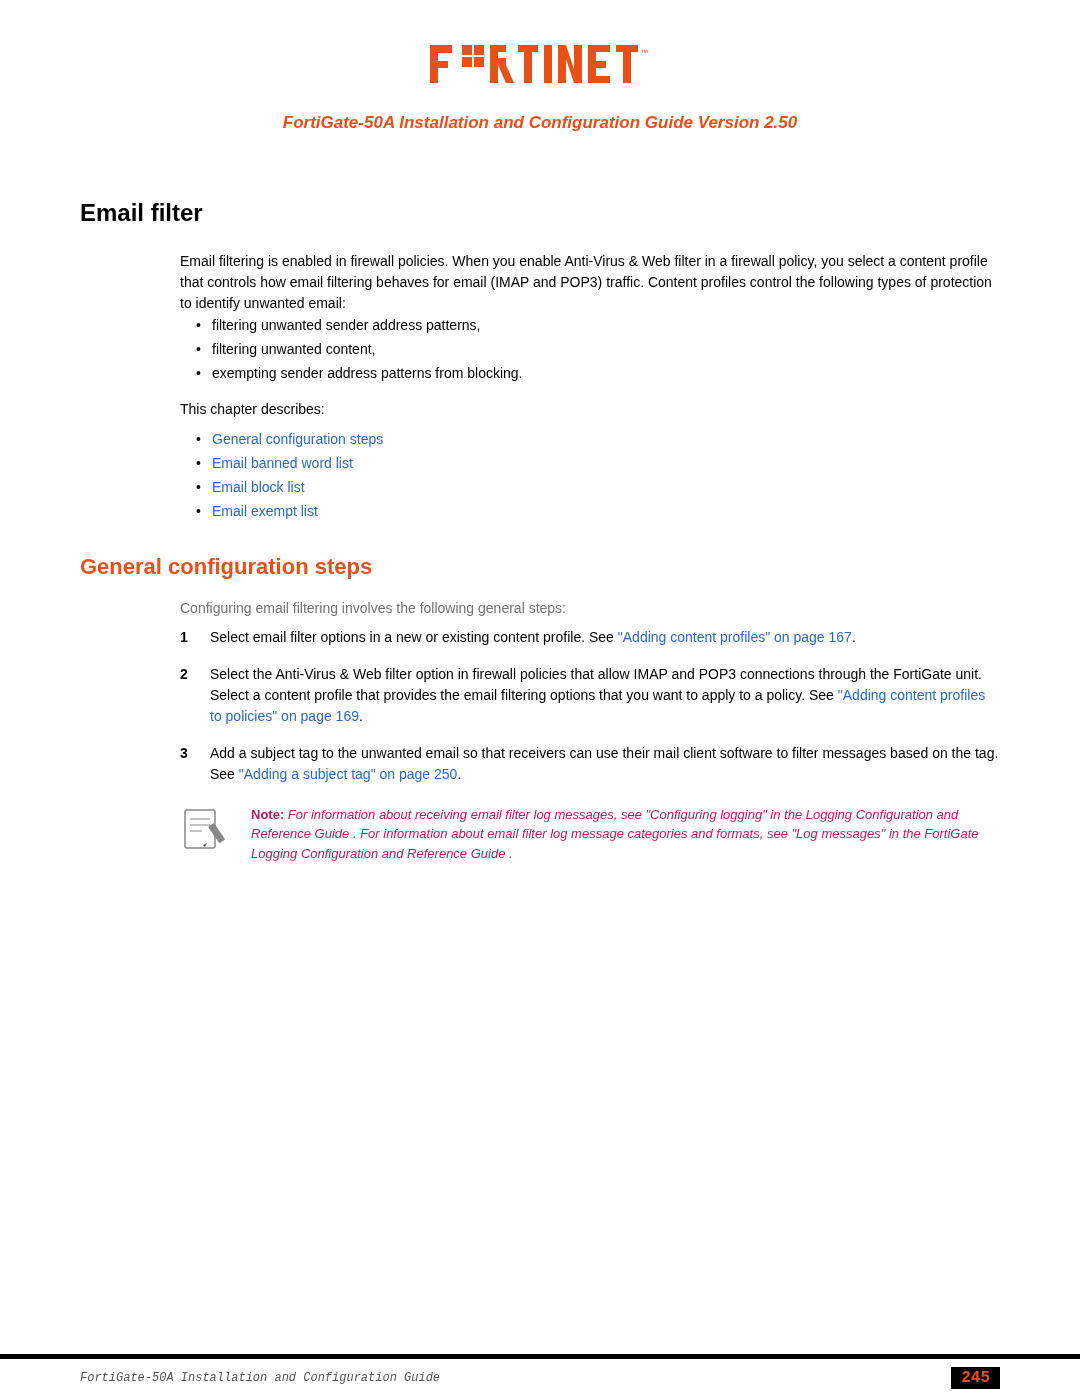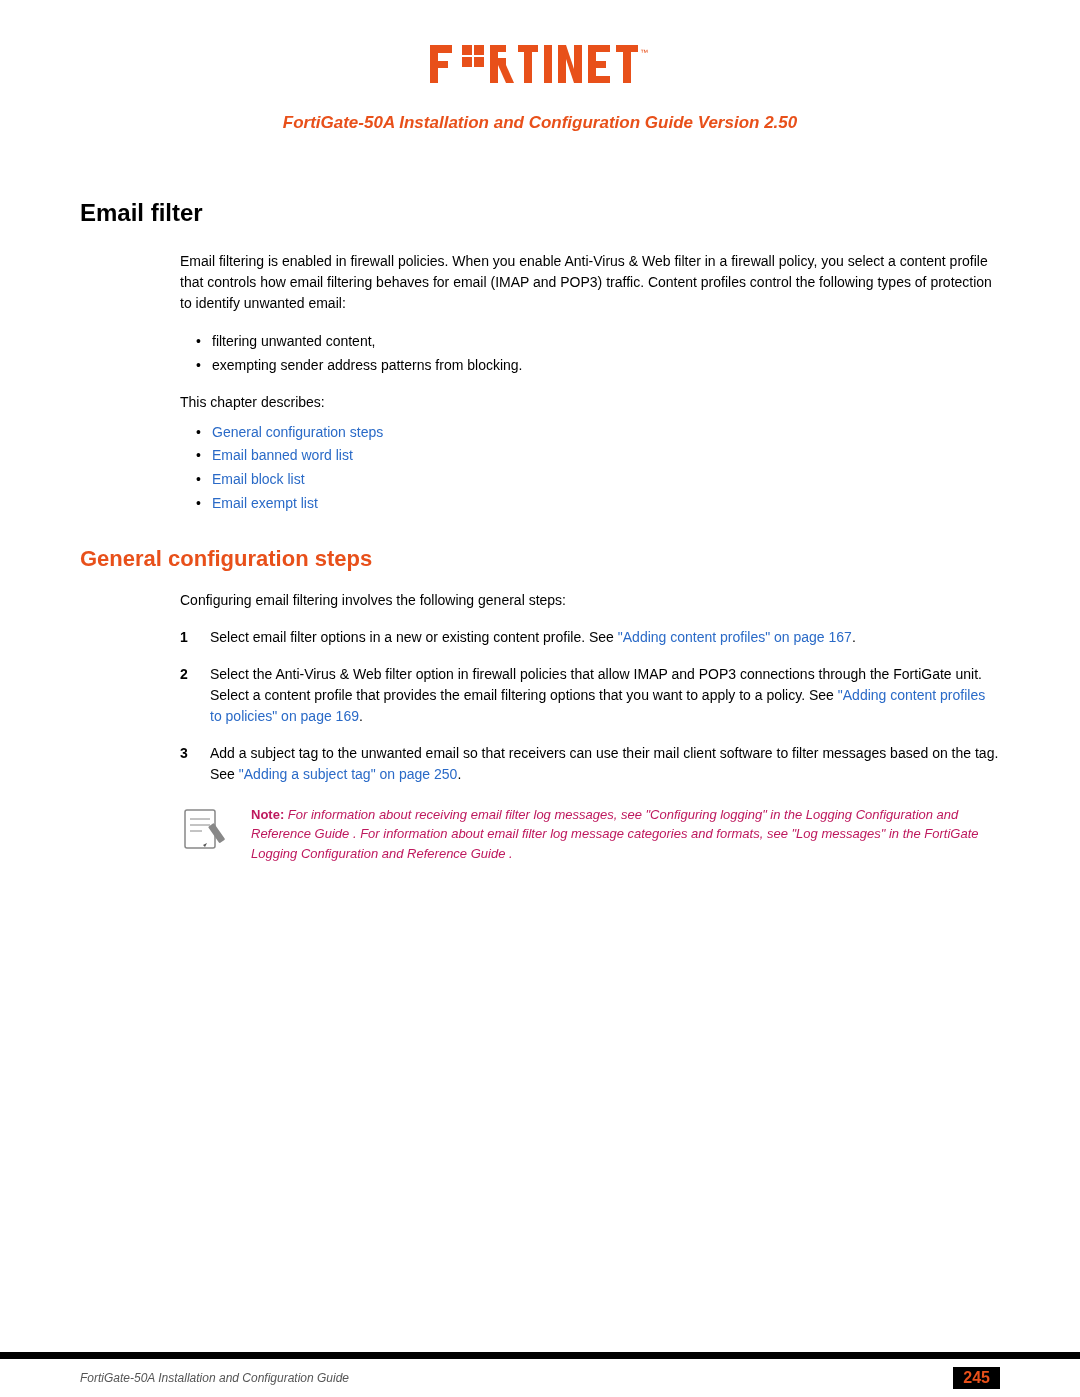--- a/index.html
+++ b/index.html
@@ -58,21 +58,20 @@
       margin-bottom: 24px;
       margin-top: 16px;
     }
 
     
     .intro-text {
       margin-left: 100px;
       margin-right: 0;
       font-size: 14px;
       line-height: 1.5;
-      margin-bottom: 16px;
       color: #000;
     }
 
     
     .bullet-list {
       margin-left: 120px;
       margin-bottom: 14px;
     }
 
     .bullet-list li {
@@ -110,22 +109,22 @@
       font-weight: bold;
       color: #e8501a;
       margin-top: 30px;
       margin-bottom: 18px;
     }
 
     .section-intro {
       margin-left: 100px;
       font-size: 14px;
       line-height: 1.5;
-      margin-bottom: 16px;
-      color: #000000;
+      margin-bottom: 8px;
+      color: #737373;
     }
 
     
     .numbered-list {
       margin-left: 100px;
     }
 
     .numbered-item {
       display: flex;
       margin-bottom: 16px;
@@ -174,26 +173,27 @@
     .note-text strong {
       font-style: normal;
     }
 
     
     .footer {
       position: absolute;
       bottom: 0;
       left: 0;
       right: 0;
-      border-top: 7px solid #000000;
+      border-top: 5px solid #000000;
       display: flex;
       justify-content: space-between;
       align-items: center;
       padding: 8px 80px;
       background: #ffffff;
+      font-family: Liberation Mono, monospace;
     }
 
     .footer-left {
       font-size: 12px;
       color: #555;
       font-style: italic;
     }
 
     .footer-right {
       font-size: 16px;
@@ -255,20 +255,21 @@
     <div class="subtitle">FortiGate-50A Installation and Configuration Guide Version 2.50</div>
   </div>
 
   <div class="content">
 
     <h1 class="chapter-title">Email filter</h1>
 
     <p class="intro-text">Email filtering is enabled in firewall policies. When you enable Anti-Virus &amp; Web filter in a firewall policy, you select a content profile that controls how email filtering behaves for email (IMAP and POP3) traffic. Content profiles control the following types of protection to identify unwanted email:</p>
 
     <ul class="bullet-list">
+      <li><span>filtering unwanted sender address patterns,</span></li>
       <li><span>filtering unwanted content,</span></li>
       <li><span>exempting sender address patterns from blocking.</span></li>
     </ul>
 
     <p class="chapter-describes">This chapter describes:</p>
 
     <ul class="bullet-list">
       <li>
         <a href="#">General configuration steps</a>
       </li>

